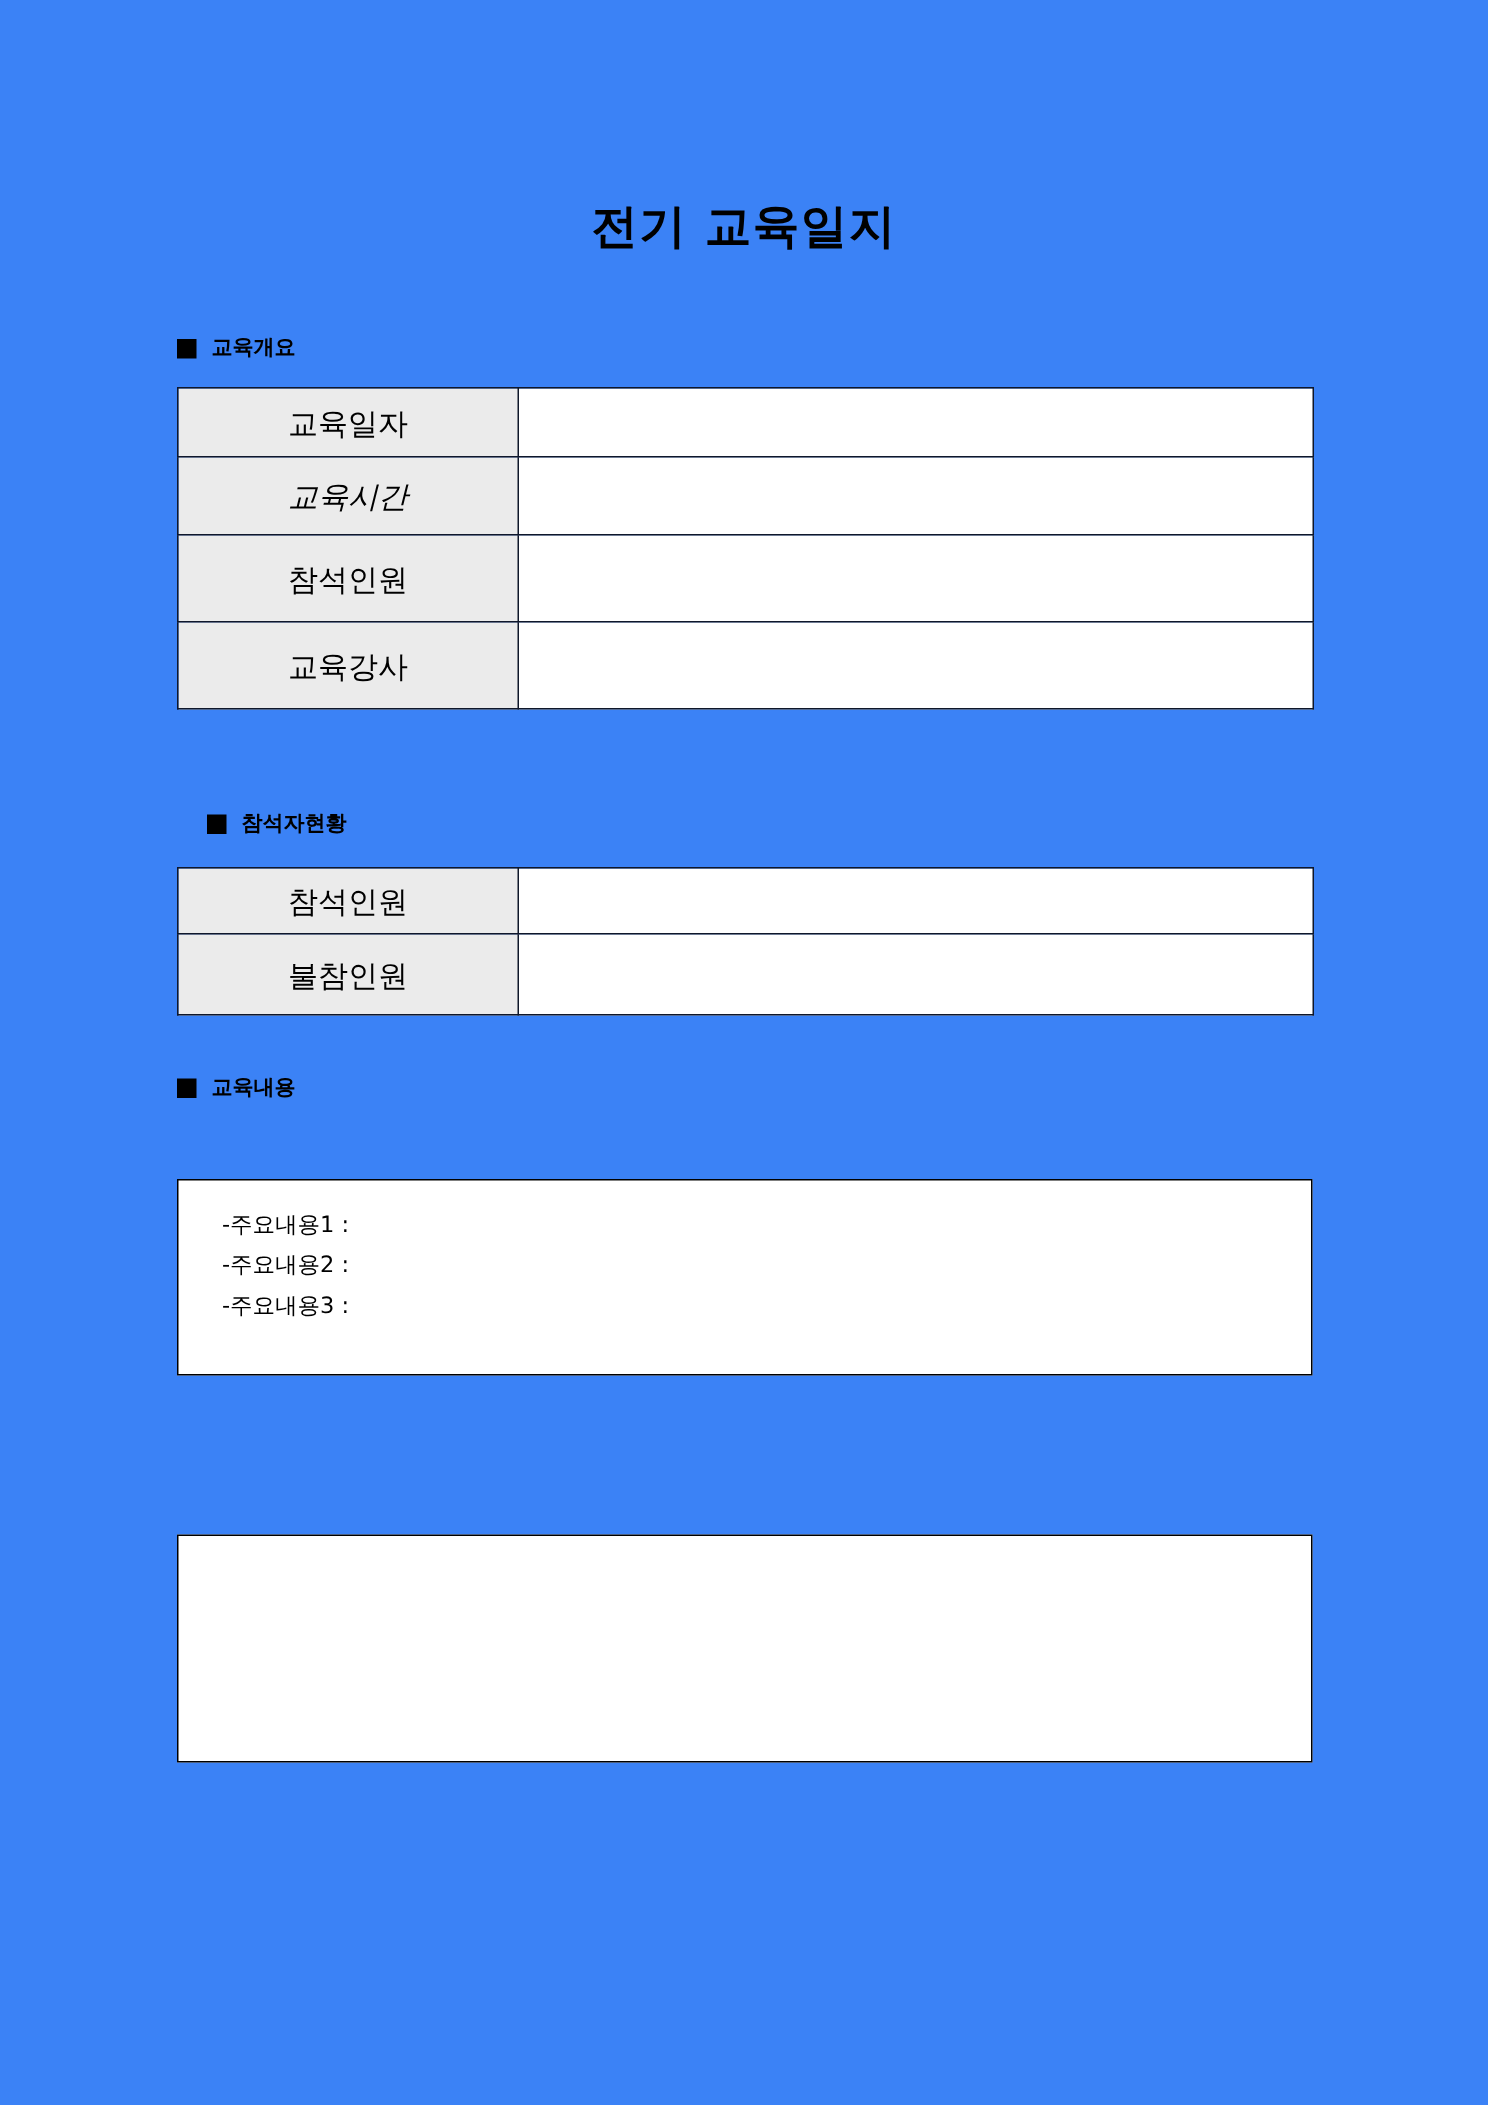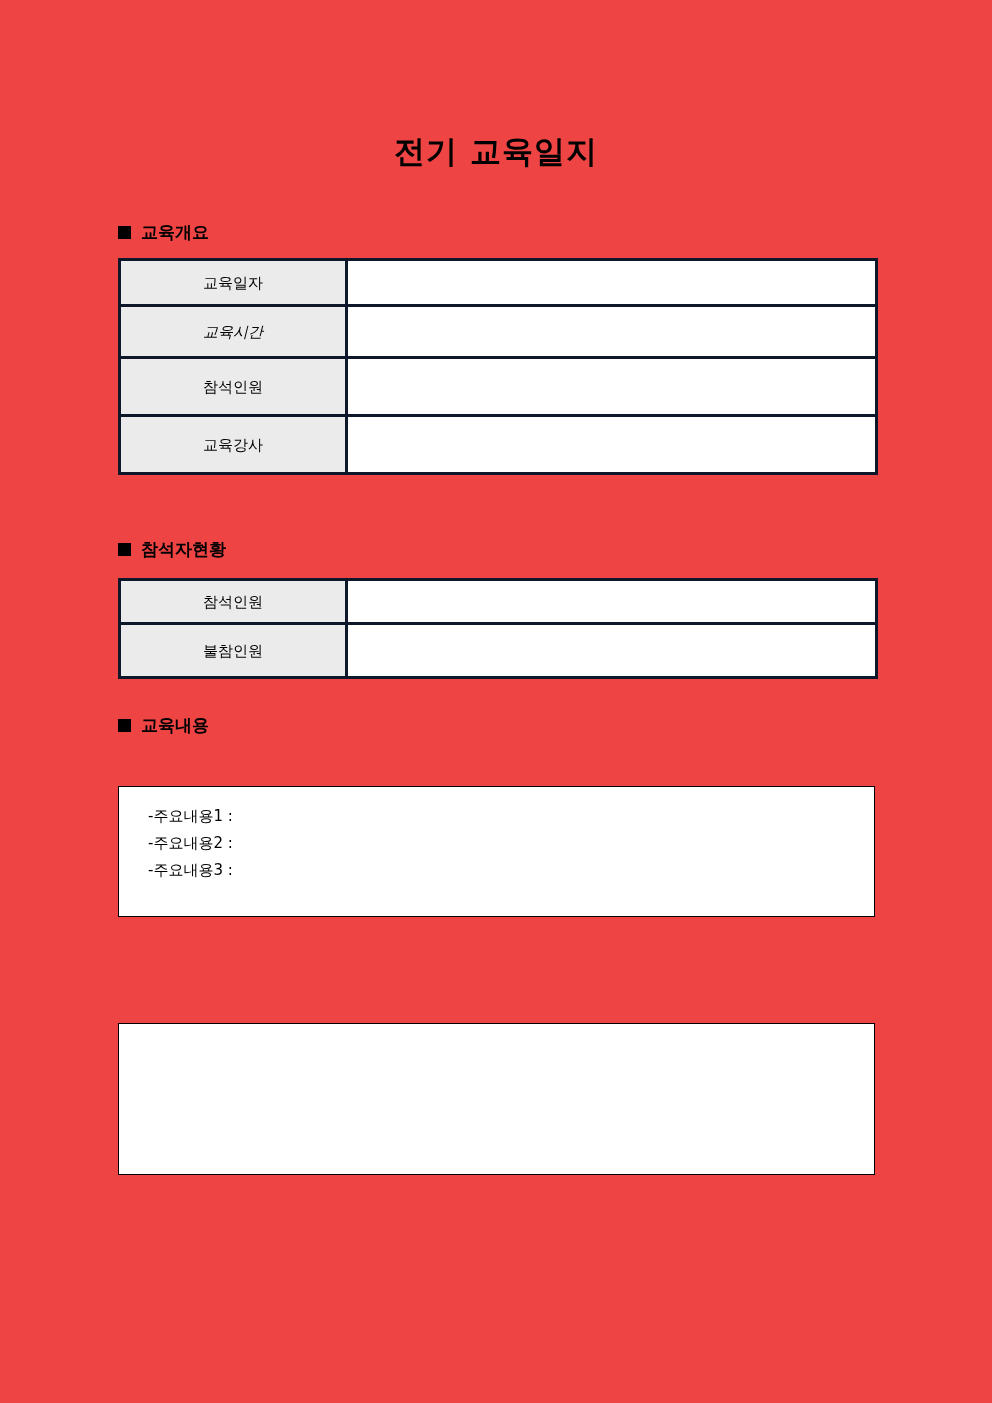--- a/index.html
+++ b/index.html
@@ -18,21 +18,21 @@
     overflow: hidden;
   }
 
   
   .page {
     position: absolute;
     left: 0;
     top: 0;
     width: 992px;
     height: 1403px;
-    background: #ef4444;
+    background: #3b82f6;
   }
 
   
   .doc-title {
     position: absolute;
     left: 0;
     top: 131px;
     width: 992px;
     text-align: center;
     font-size: 31px;
@@ -42,21 +42,21 @@
     white-space: pre;
   }
 
   
   .section-heading {
     position: absolute;
     left: 118px;
     display: flex;
     align-items: center;
     gap: 10px;
-    font-size: 17px;
+    font-size: 14px;
     font-weight: 700;
     line-height: 22px;
   }
   .bullet-square {
     display: inline-block;
     width: 13px;
     height: 13px;
     background: #000000;
     flex: 0 0 auto;
     position: relative;
@@ -66,23 +66,23 @@
 
   
   .form-table {
     position: absolute;
     left: 118px;
     width: 757px;
     border-collapse: collapse;
     table-layout: fixed;
   }
   .form-table td {
-    border: 3px solid #0f172a;
+    border: 1px solid #0f172a;
     padding: 0;
-    font-size: 15px;
+    font-size: 20px;
     line-height: 20px;
   }
   .form-table td.label-cell {
     width: 227px;
     background: #ebebeb;
     text-align: center;
     vertical-align: middle;
     white-space: pre;
   }
   .form-table td.value-cell {
@@ -115,21 +115,21 @@
     font-size: 15px;
     line-height: 27px;
     white-space: pre;
     color: #000000;
     margin-left: 11px;
   }
 
   
   #heading-overview   { top: 221px; }
   #overview-table     { top: 258px; }
-  #heading-attendance { top: 538px; }
+  #heading-attendance { top: 538px; margin-left: 20px; }
   #attendance-table   { top: 578px; }
   #heading-content    { top: 714px; }
   #content-box        { top: 786px; height: 131px; }
   #heading-remarks    { top: 1024px; }
   #remarks-box        { top: 1023px; height: 152px; }
 </style>
 </head>
 <body>
 
 <div class="page">

